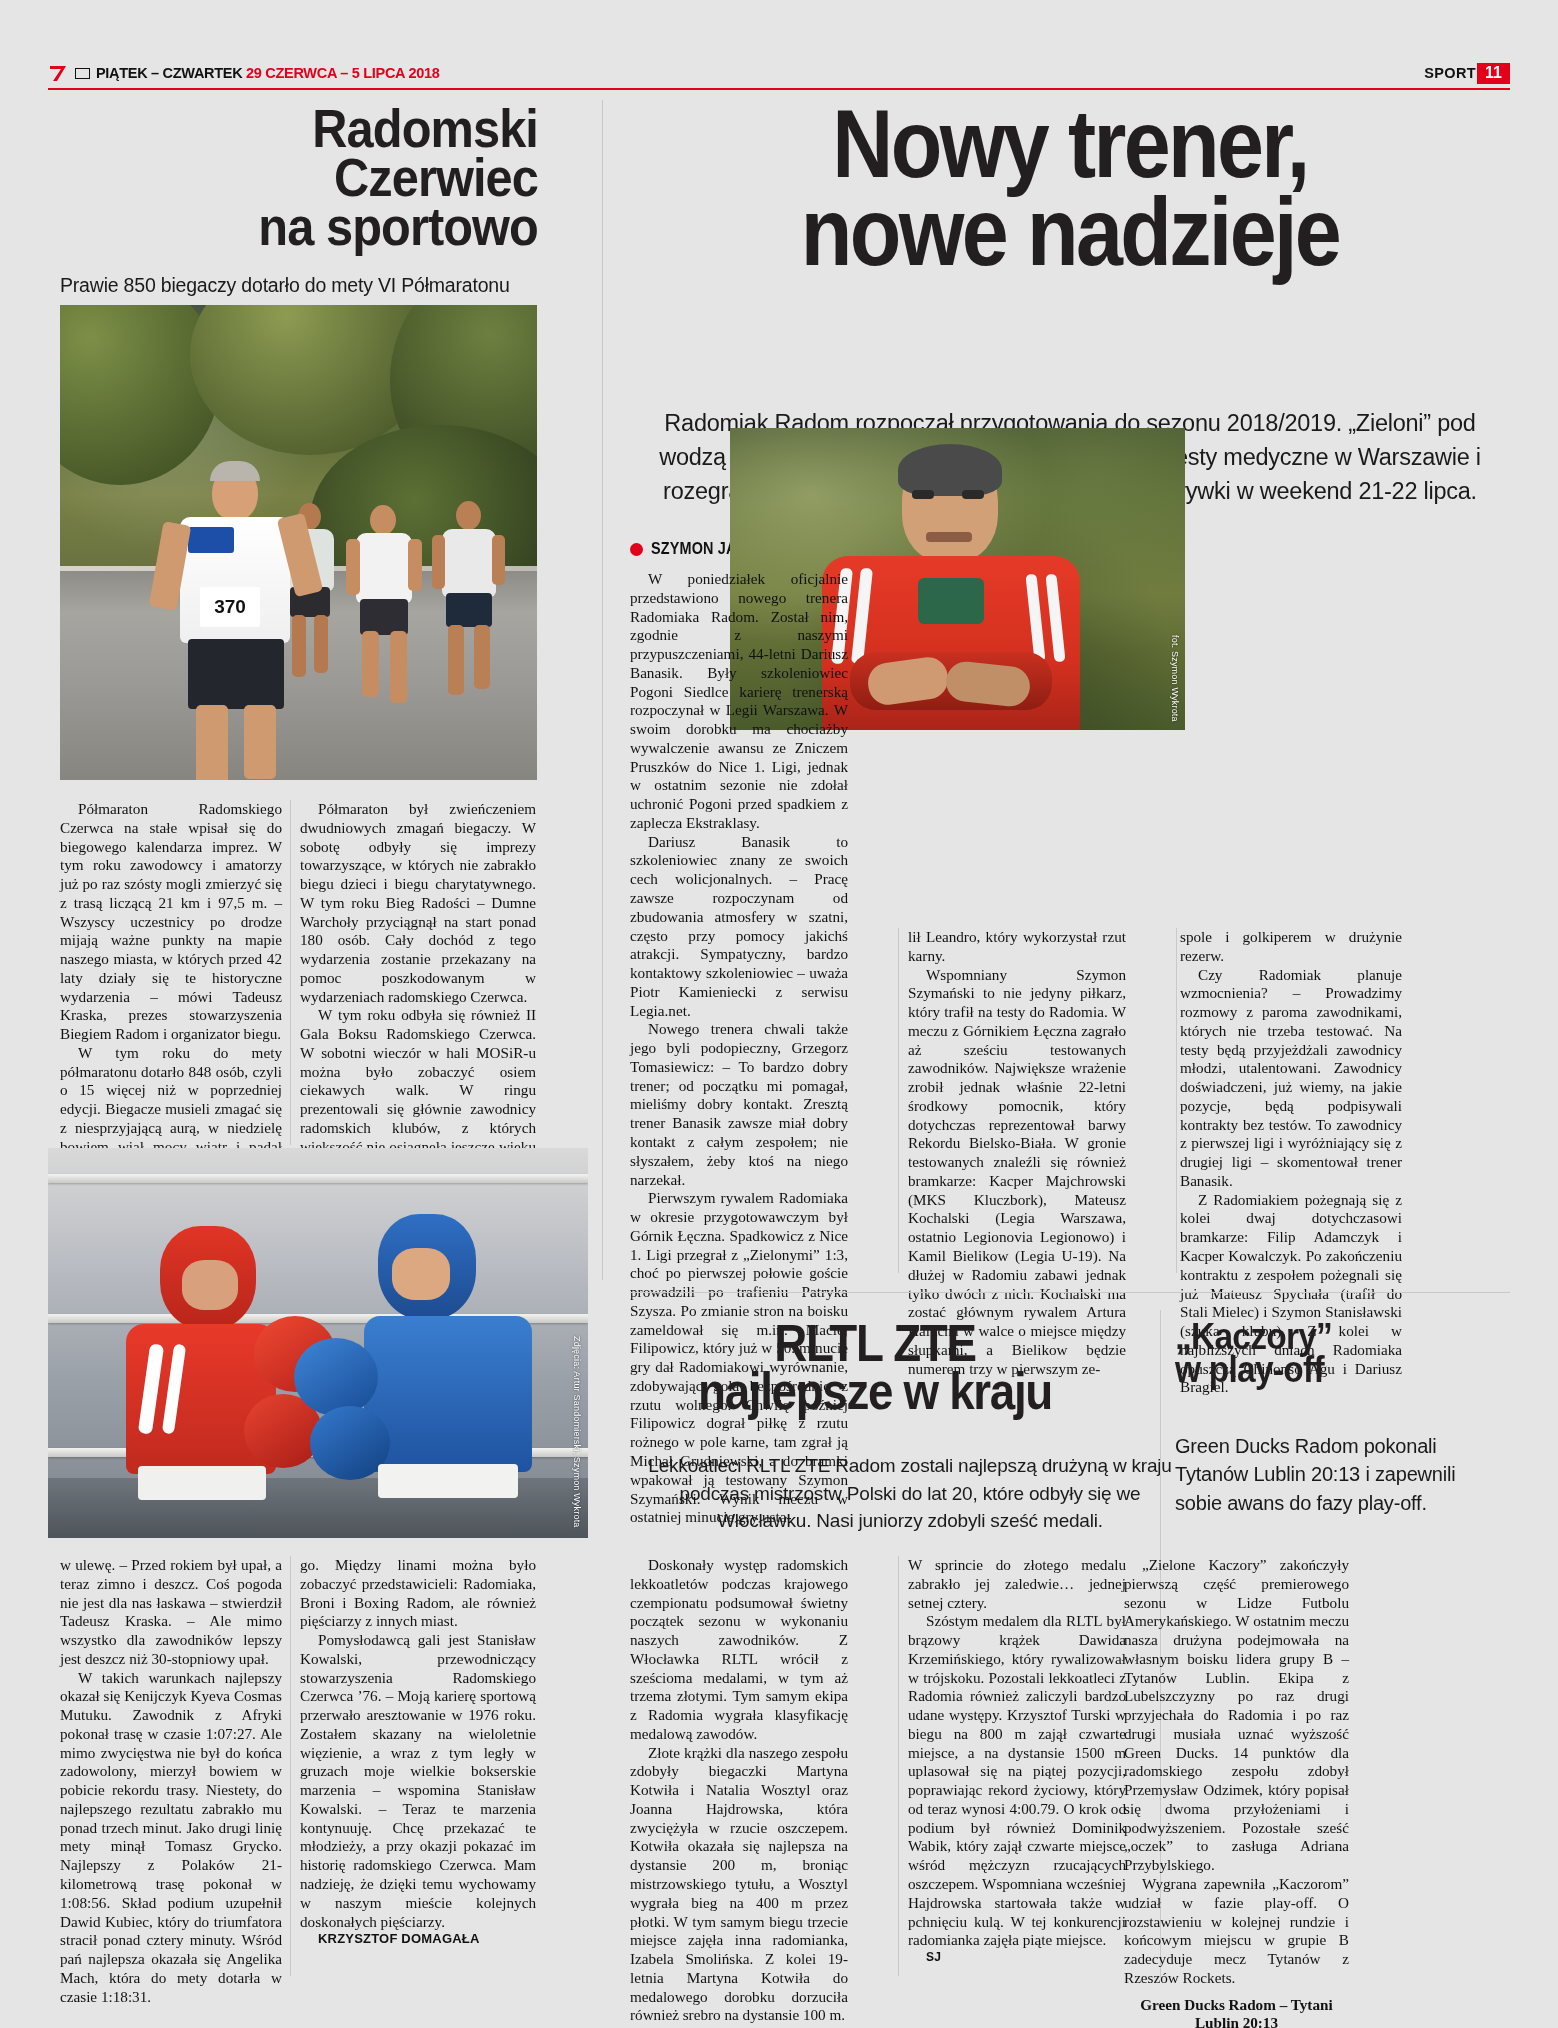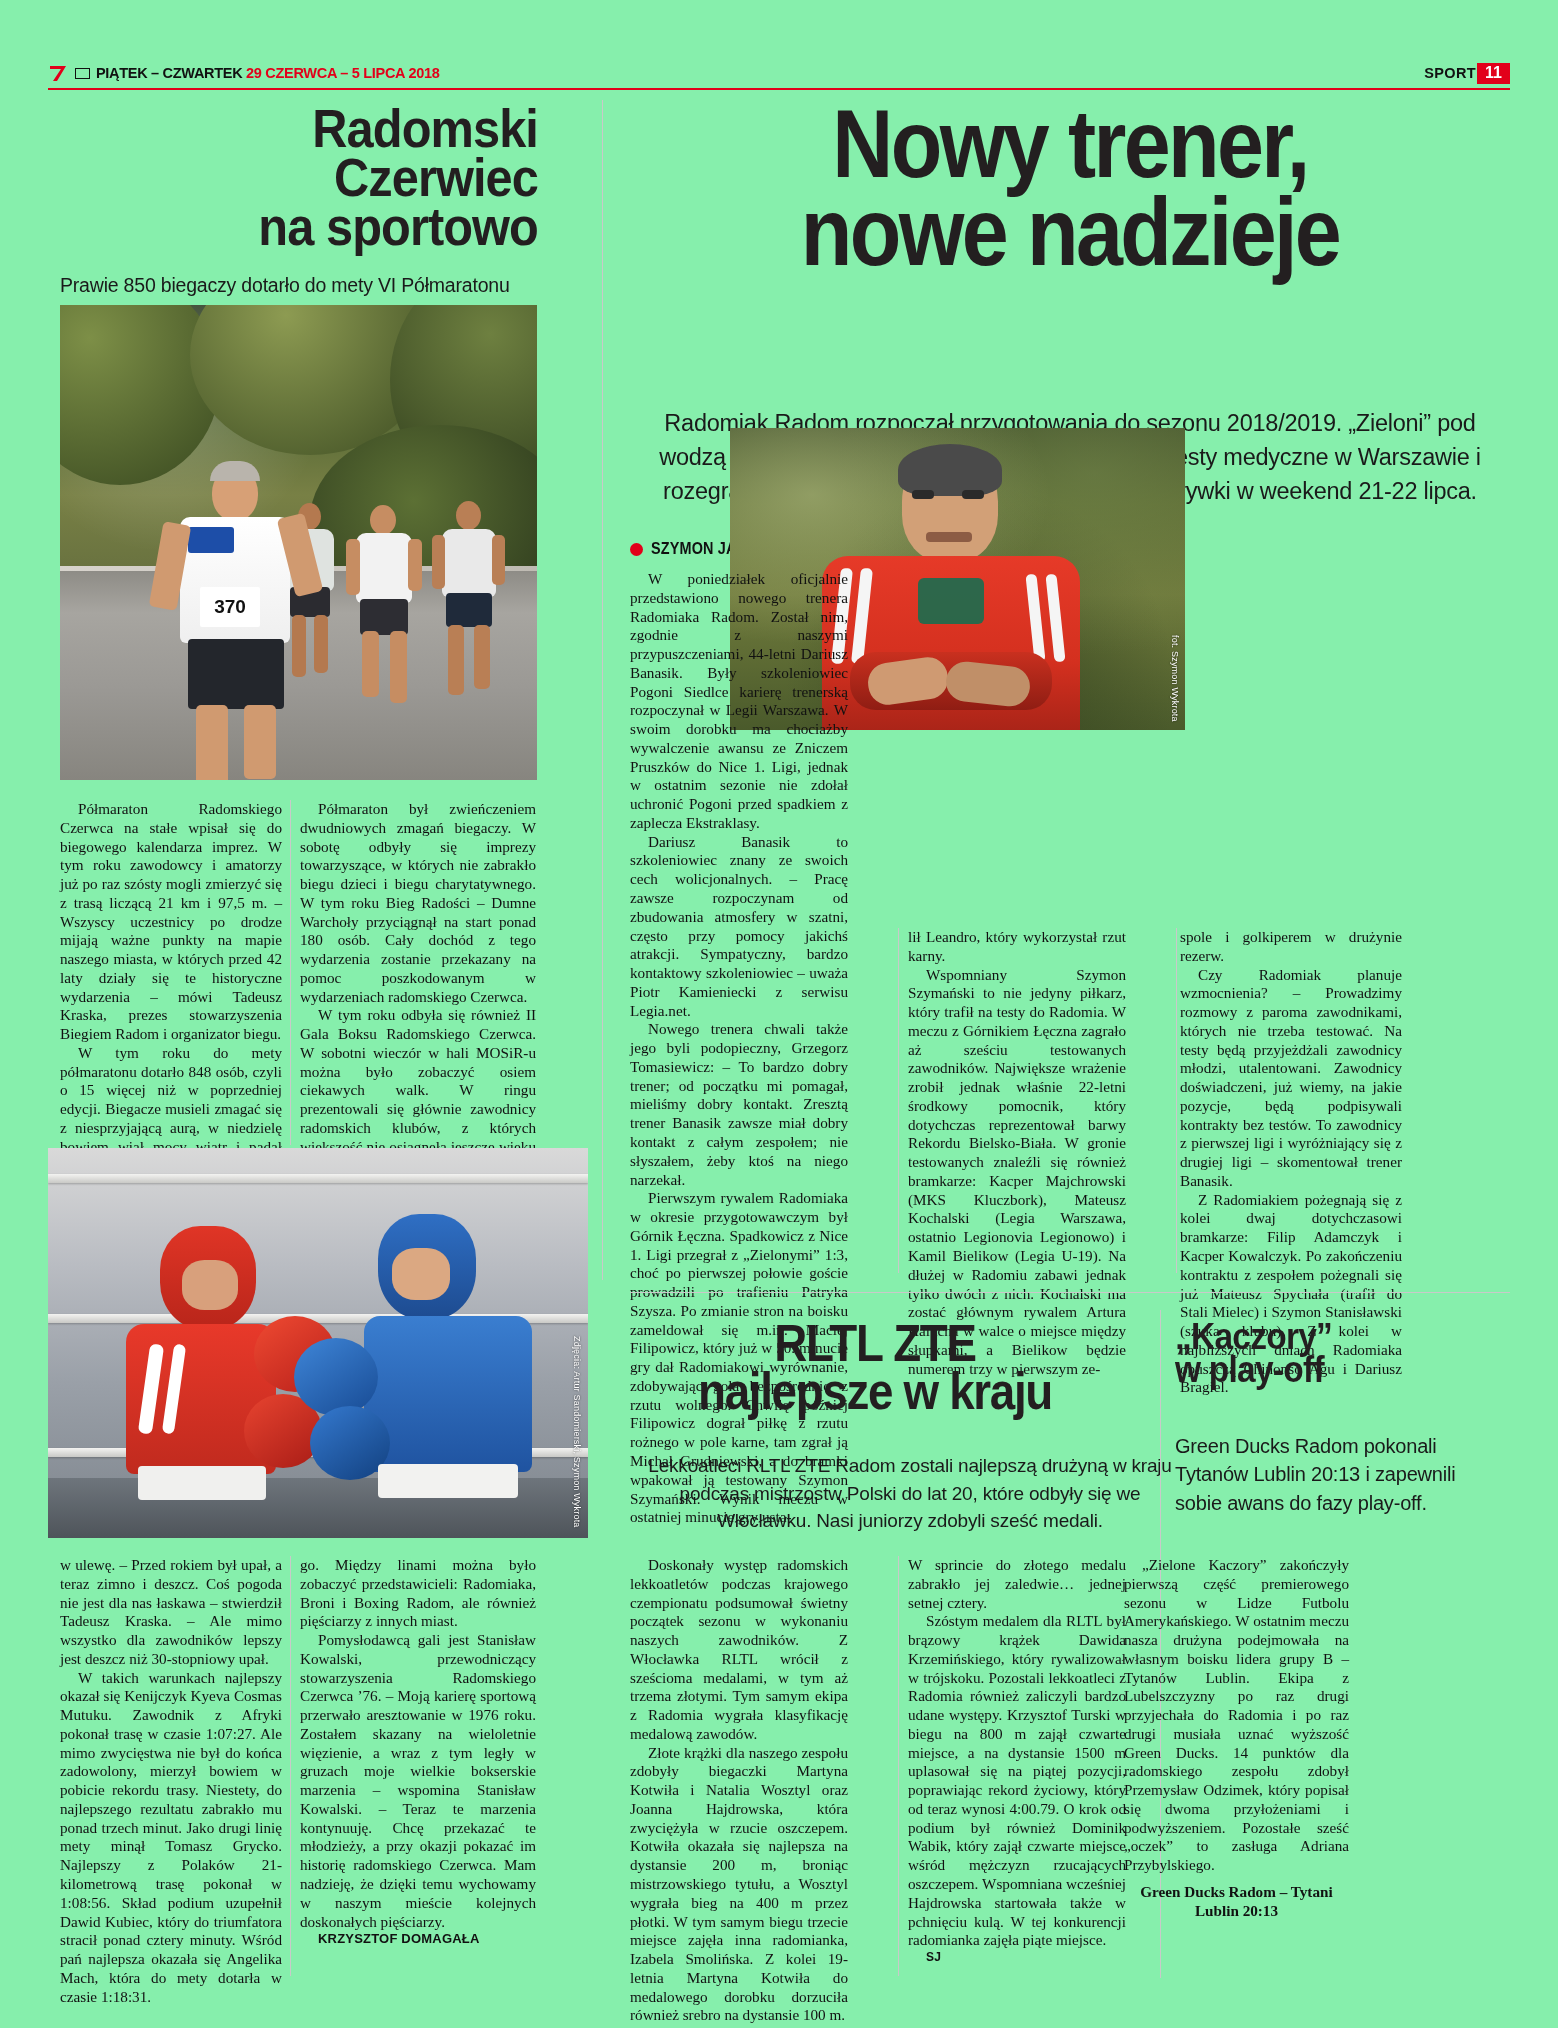--- a/index.html
+++ b/index.html
@@ -2,21 +2,21 @@
 <html><head>
 <meta charset="utf-8">
 <style>
   * { box-sizing: border-box; margin: 0; padding: 0; }
   html, body {
     width: 1558px; height: 2028px;
     background: #ffffff;
     font-family: "Liberation Serif", serif;
     overflow: hidden;
   }
-  .page { position: relative; width: 1558px; height: 2028px; background:#86efac; }
+  .page { position: relative; width: 1558px; height: 2028px; background:#e5e5e5; }
 
   
   .masthead {
     position: absolute; left: 48px; top: 60px; width: 1462px; height: 26px;
     display: flex; align-items: center; justify-content: space-between;
   }
   .mast-left { display: flex; align-items: center; gap: 6px; }
   .logo7 {
     width: 20px; height: 18px; position: relative; display:inline-block;
   }
@@ -408,17 +408,18 @@
   <div class="vrule" style="left:1160px; top:1310px; height:668px;"></div>
 
   <h2 class="hl hl-kaczory">
     <span>„Kaczory”</span><br>
     <span>w play-off</span>
   </h2>
   <div class="lead lead-kaczory">Green Ducks Radom pokonali Tytanów Lublin 20:13 i zapewnili sobie awans do fazy play-off.</div>
 
   <div class="col" style="left:1124px; top:1556px; width:225px; height:420px;">
     <p>„Zielone Kaczory” zakończyły pierwszą część premierowego sezonu w Lidze Futbolu Amerykańskiego. W ostatnim meczu nasza drużyna podejmowała na własnym boisku lidera grupy B – Tytanów Lublin. Ekipa z Lubelszczyzny po raz drugi przyjechała do Radomia i po raz drugi musiała uznać wyższość Green Ducks. 14 punktów dla radomskiego zespołu zdobył Przemysław Odzimek, który popisał się dwoma przyłożeniami i podwyższeniem. Pozostałe sześć „oczek” to zasługa Adriana Przybylskiego.</p>
+    <p>Wygrana zapewniła „Kaczorom” udział w fazie play-off. O rozstawieniu w kolejnej rundzie i końcowym miejscu w grupie B zadecyduje mecz Tytanów z Rzeszów Rockets.</p>
     <p style="text-align:center; text-indent:0; font-weight:bold; margin-top:8px;">Green Ducks Radom – Tytani Lublin 20:13</p>
 
   </div>
 
 </div>
 
 </body></html>

